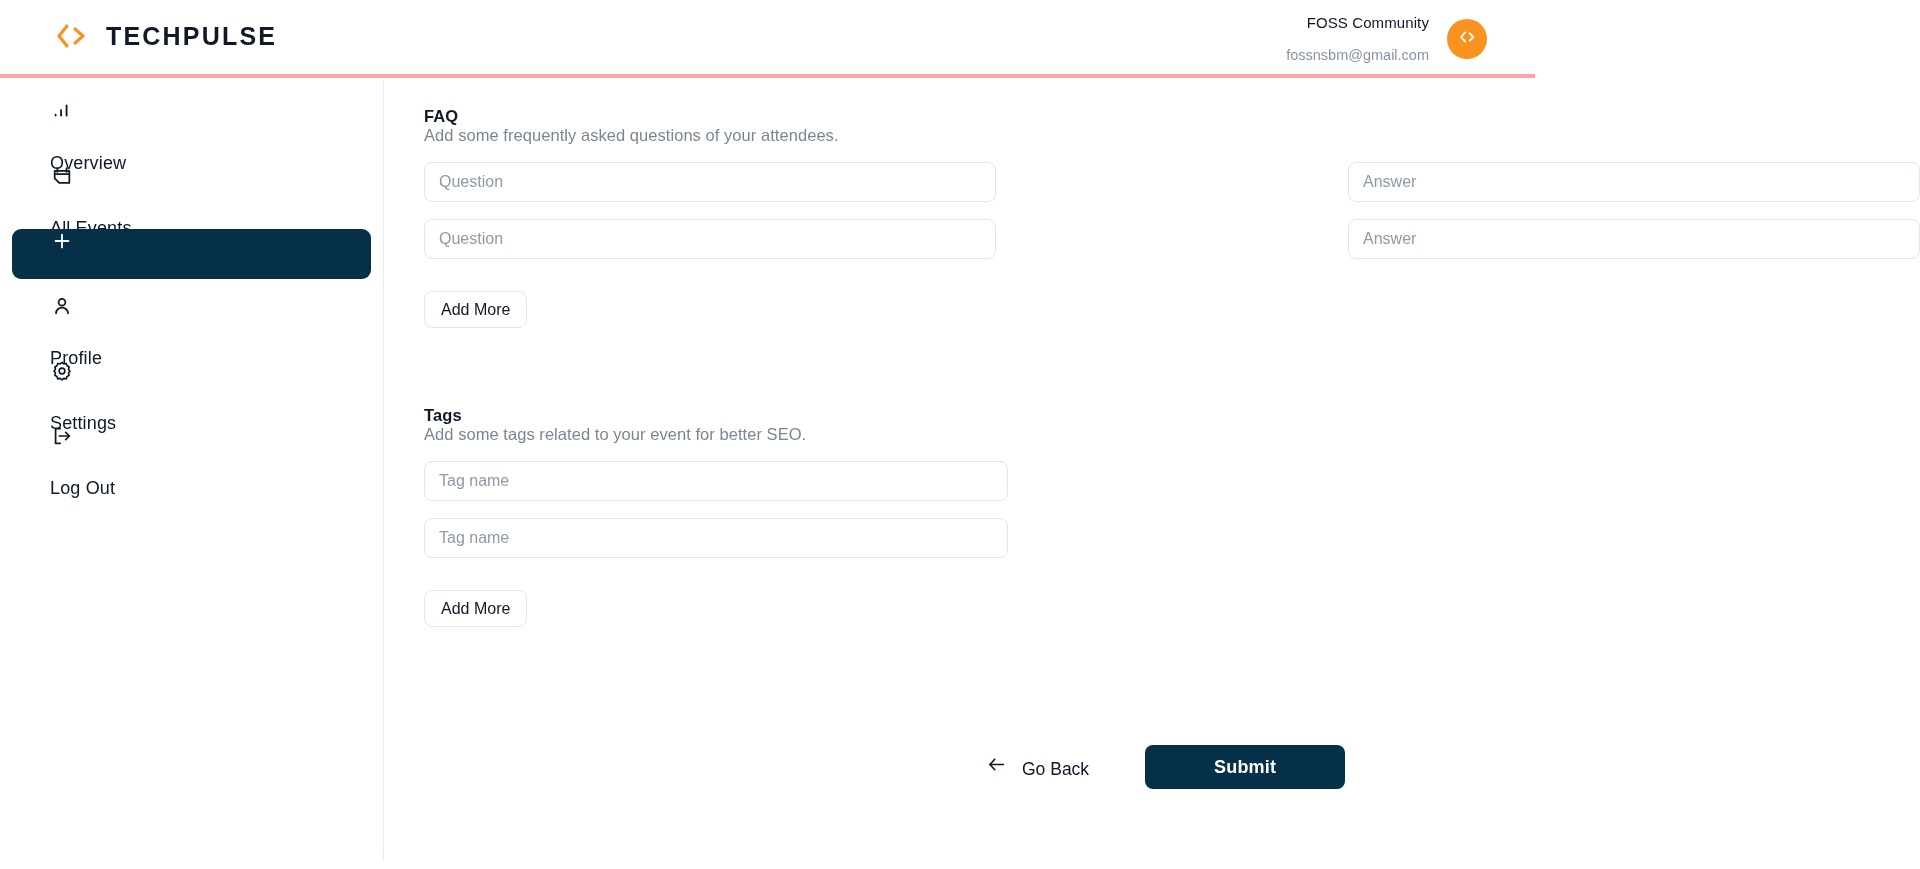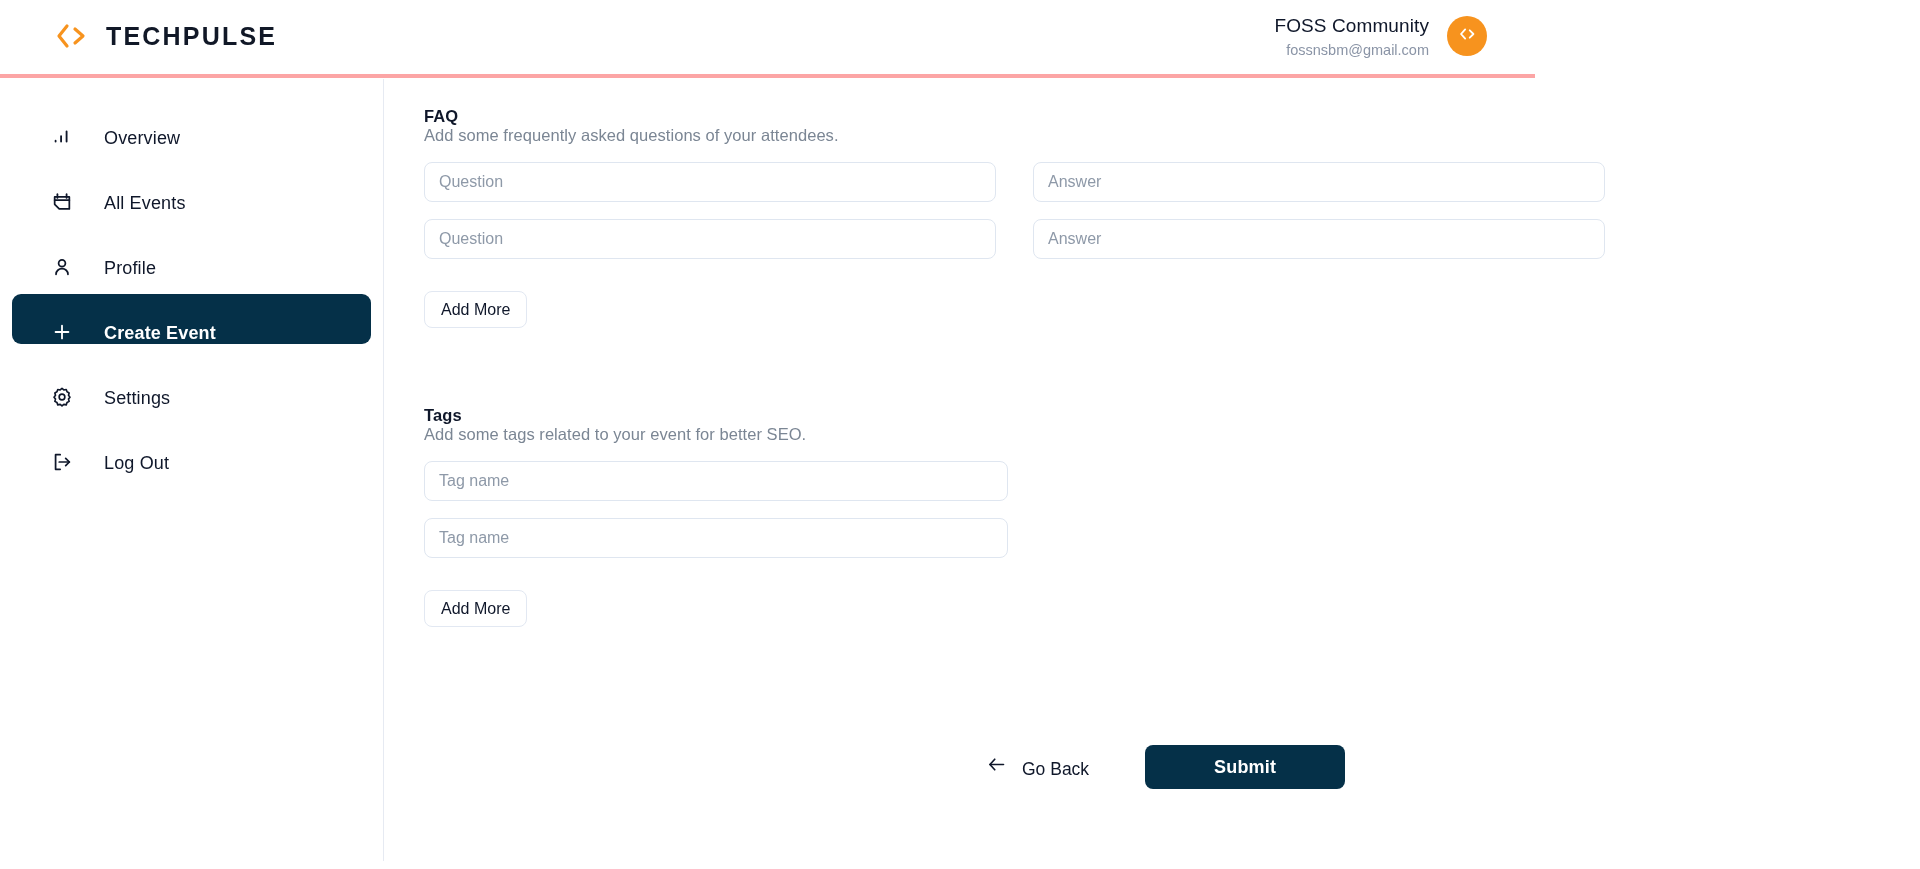--- a/index.html
+++ b/index.html
@@ -32,50 +32,51 @@
     letter-spacing: 2.2px;
     color: #111827;
   }
 
   .user-area {
     position: absolute; right: 48px; top: 14px;
     display: flex; align-items: center; gap: 18px;
   }
   .user-meta { text-align: right; line-height: 1.25; }
   .user-name {
-    font-size: 19px; font-weight: 500; color: #0f172a;
+    font-size: 15px; font-weight: 500; color: #0f172a;
     letter-spacing: 0.1px;
   }
   .user-email {
-    font-size: 14.5px; color: #8a94a6; margin-top: 3px;
+    font-size: 14.5px; color: #8a94a6; margin-top: 13px;
   }
   .avatar {
     width: 40px; height: 40px; border-radius: 50%;
     background: #F7931E;
     display: flex; align-items: center; justify-content: center;
   }
 
   
   .sidebar {
     position: absolute; left: 0; top: 79px;
     width: 384px; height: 782px;
     border-right: 1px solid #e6eaf2;
     background: #fff;
     padding-top: 20px;
   }
   .nav-item {
     position: relative;
-    display: flex; align-items: flex-end;
+    display: flex; align-items: flex-start;
     height: 50px;
     margin: 0 12px 15px 12px;
     padding-left: 38px;
     border-radius: 9px;
     color: #0f172a;
     cursor: pointer;
     gap: 30px;
+    flex-direction: column;
   }
   .nav-item .nav-icon {
     width: 24px; height: 24px;
     display: flex; align-items: center; justify-content: center;
     flex: 0 0 24px;
   }
   .nav-item .nav-label {
     font-size: 18px;
     letter-spacing: 0.15px;
   }
@@ -102,20 +103,21 @@
   .section-sub {
     font-size: 16.5px;
     color: #7b8694;
     letter-spacing: 0.05px;
   }
 
   .field-row {
     display: flex;
     gap: 37px;
     margin-top: 17px;
+    justify-content: space-between;
   }
   .inp {
     height: 40px;
     border: 1px solid #dfe6f0;
     border-radius: 8px;
     background: #ffffff;
     font-family: "Liberation Sans", sans-serif;
     font-size: 16px;
     color: #0f172a;
     padding: 0 14px;
@@ -222,38 +224,38 @@
         <svg viewBox="0 0 24 24" width="22" height="22" fill="none" stroke="#0f172a" stroke-width="1.9" stroke-linecap="round" stroke-linejoin="round">
           <path d="M4 6.5 h16 v13 a0 0 0 0 1 0 0 h-11 l-5 -5 z"></path>
           <line x1="7" y1="3.5" x2="7" y2="7.5"></line>
           <line x1="17" y1="3.5" x2="17" y2="7.5"></line>
           <line x1="4" y1="10" x2="20" y2="10"></line>
         </svg>
       </span>
       <span class="nav-label">All Events</span>
     </div>
 
+    <div class="nav-item active">
+      <span class="nav-icon">
+        <svg viewBox="0 0 24 24" width="22" height="22" fill="none" stroke="#ffffff" stroke-width="2" stroke-linecap="round">
+          <line x1="12" y1="5" x2="12" y2="19"></line>
+          <line x1="5" y1="12" x2="19" y2="12"></line>
+        </svg>
+      </span>
+      <span class="nav-label">Create Event</span>
+    </div>
+
     <div class="nav-item">
       <span class="nav-icon">
         <svg viewBox="0 0 24 24" width="22" height="22" fill="none" stroke="#0f172a" stroke-width="1.9" stroke-linecap="round" stroke-linejoin="round">
           <circle cx="12" cy="8" r="3.7"></circle>
           <path d="M5.5 20 c0 -3.6 2.9 -6.2 6.5 -6.2 s6.5 2.6 6.5 6.2"></path>
         </svg>
       </span>
       <span class="nav-label">Profile</span>
-    </div>
-
-    <div class="nav-item active">
-      <span class="nav-icon">
-        <svg viewBox="0 0 24 24" width="22" height="22" fill="none" stroke="#ffffff" stroke-width="2" stroke-linecap="round">
-          <line x1="12" y1="5" x2="12" y2="19"></line>
-          <line x1="5" y1="12" x2="19" y2="12"></line>
-        </svg>
-      </span>
-      <span class="nav-label">Create Event</span>
     </div>
 
     <div class="nav-item">
       <span class="nav-icon">
         <svg viewBox="0 0 24 24" width="22" height="22" fill="none" stroke="#0f172a" stroke-width="1.8" stroke-linecap="round" stroke-linejoin="round">
           <circle cx="12" cy="12" r="3.1"></circle>
           <path d="M12 2.6 l2 1.7 2.6 -0.5 0.9 2.5 2.3 1.3 -0.7 2.5 1.6 2.1 -1.6 2.1 0.7 2.5 -2.3 1.3 -0.9 2.5 -2.6 -0.5 -2 1.7 -2 -1.7 -2.6 0.5 -0.9 -2.5 -2.3 -1.3 0.7 -2.5 -1.6 -2.1 1.6 -2.1 -0.7 -2.5 2.3 -1.3 0.9 -2.5 2.6 0.5 z"></path>
         </svg>
       </span>
       <span class="nav-label">Settings</span>

